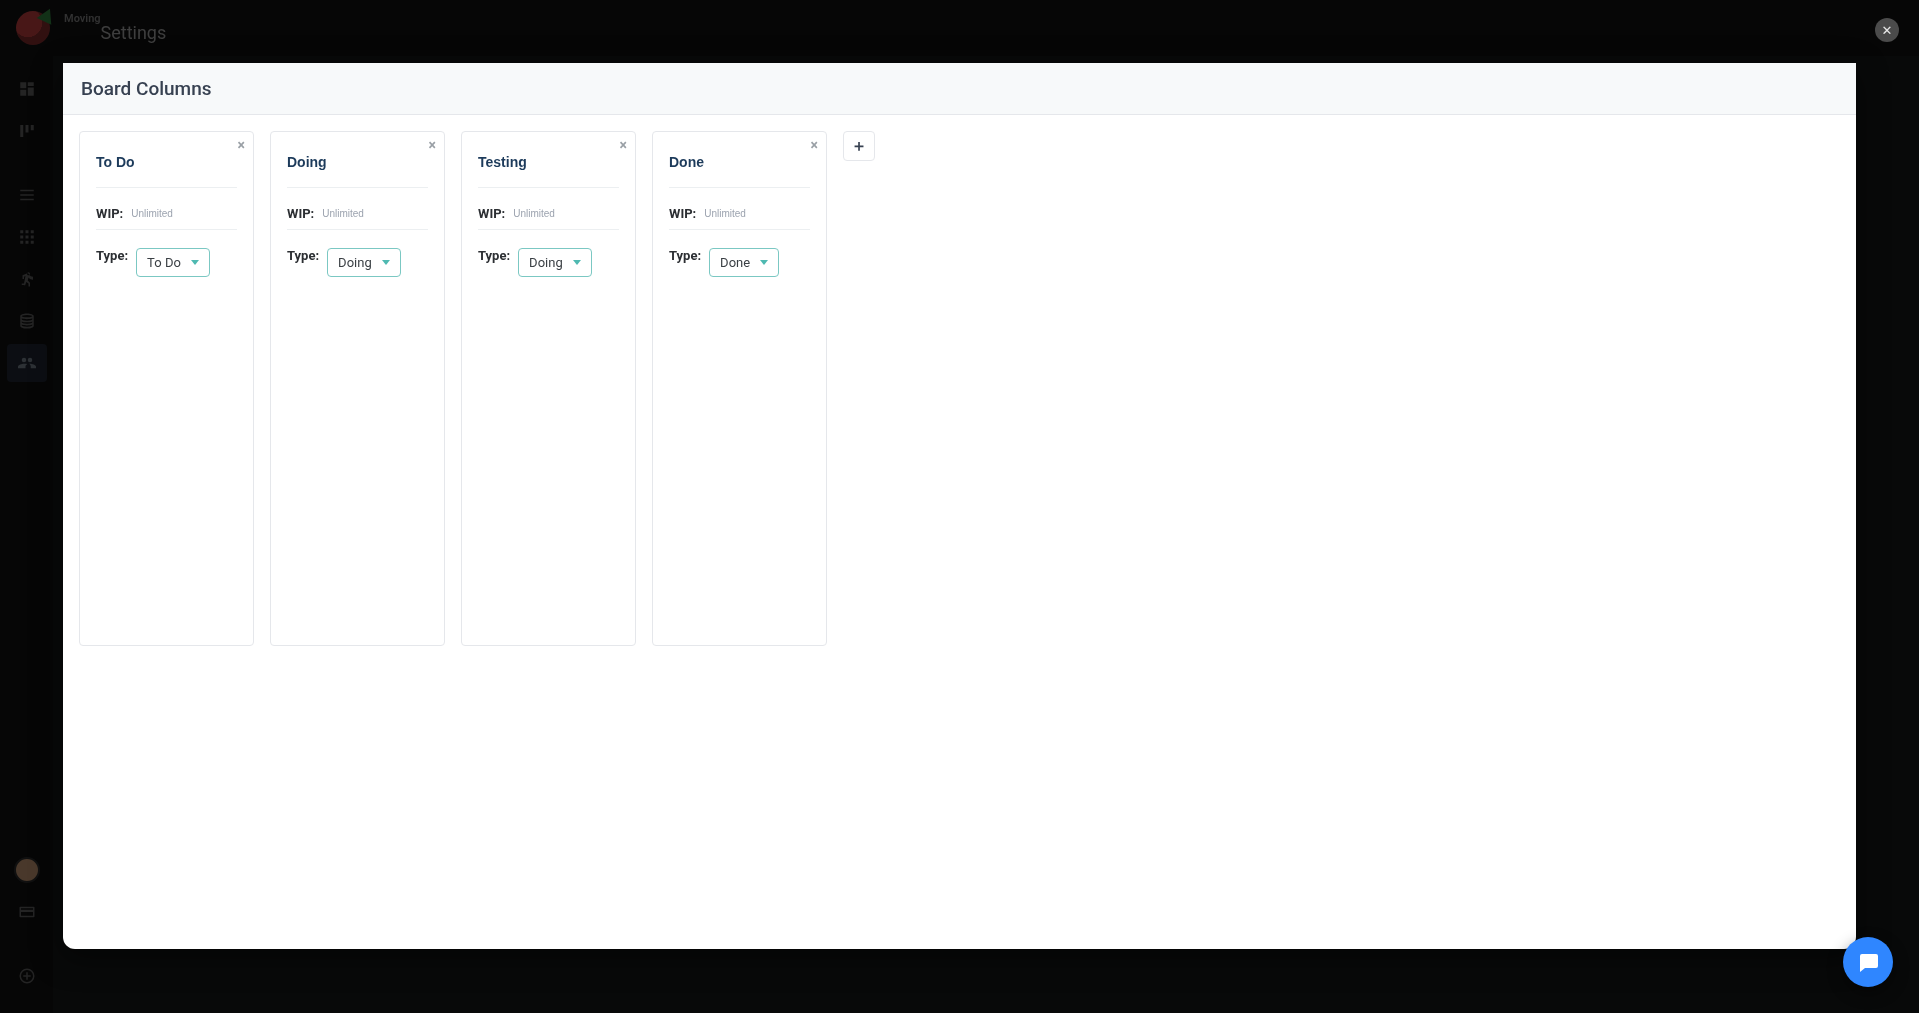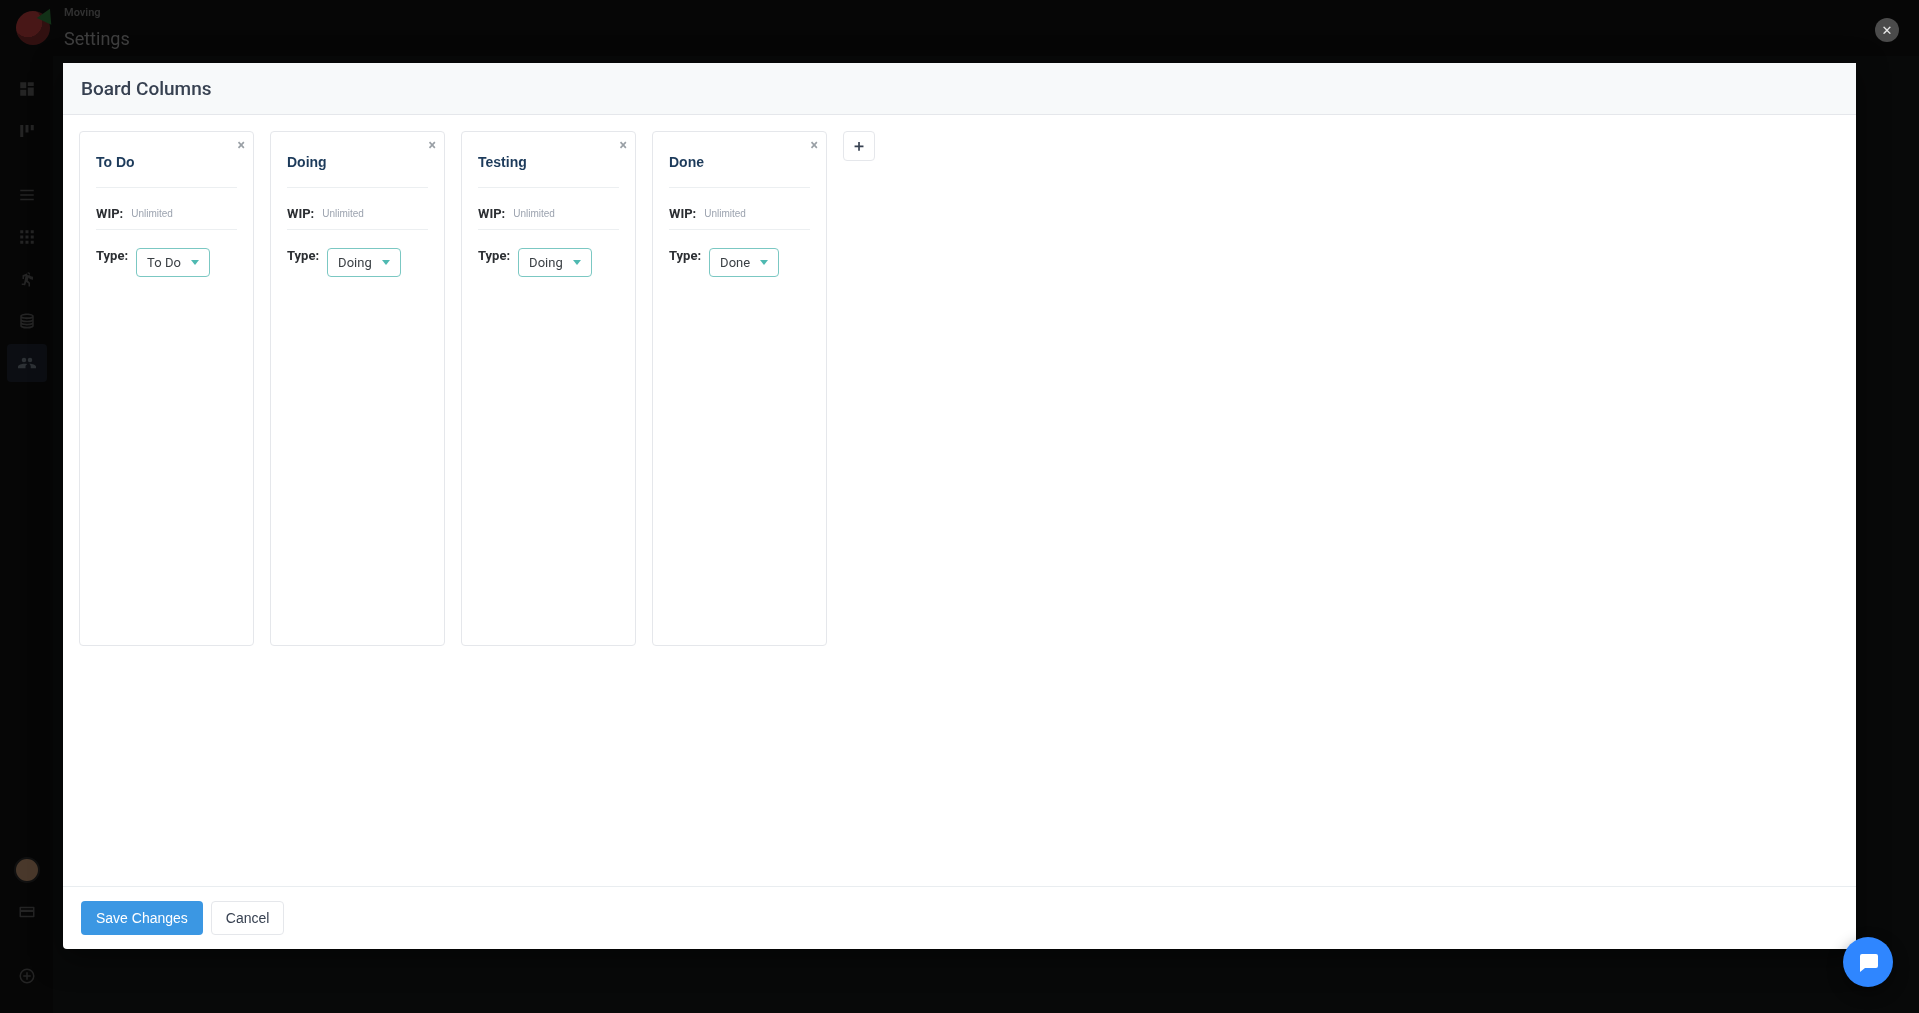--- a/index.html
+++ b/index.html
@@ -12,21 +12,21 @@
   .logo {
     width: 34px; height: 34px; border-radius: 50%;
     background: radial-gradient(circle at 35% 35%, #b33b3b 0 45%, #7a2a2a 46% 100%);
     position: relative; margin-right: 14px;
   }
   .logo::after {
     content: ""; position: absolute; right: -5px; top: -3px; width: 0; height: 0;
     border-left: 8px solid transparent; border-right: 8px solid transparent; border-bottom: 14px solid #2f7a3b;
     transform: rotate(25deg);
   }
-  .breadcrumb-wrap { display: flex; flex-direction: column; line-height: 1.1; }
+  .breadcrumb-wrap { display: flex; flex-direction: row; line-height: 1.1; }
   .breadcrumb-top { font-size: 11px; color: #7a7a7a; font-weight: 600; }
   .breadcrumb-title { font-size: 18px; color: #9c9c9c; font-weight: 400; margin-top: 10px; }
 
   .body-row { flex: 1; display: flex; min-height: 0; }
   .sidebar { width: 53px; background: #0f0f10; display: flex; flex-direction: column; align-items: center; padding-top: 14px; gap: 4px; }
   .side-group-gap { height: 18px; }
   .side-ico { width: 40px; height: 38px; display: flex; align-items: center; justify-content: center; border-radius: 4px; cursor: pointer; }
   .side-ico svg { width: 18px; height: 18px; fill: #5a5a5a; }
   .side-ico.active { background: #1e2530; }
   .side-ico.active svg { fill: #717b86; }
@@ -41,21 +41,21 @@
   
   .dialog-close {
     position: absolute; top: 18px; right: 20px; width: 24px; height: 24px; border-radius: 50%;
     background: #4b4b4b; color: #e8e8e8; display: flex; align-items: center; justify-content: center;
     font-size: 13px; cursor: pointer;
   }
 
   
   .dialog {
     position: absolute; top: 63px; left: 63px; right: 63px; bottom: 64px;
-    background: #ffffff; border-radius: 4px; display: flex; flex-direction: column;
+    background: #ffffff; border-radius: 12px; display: flex; flex-direction: column;
     box-shadow: 0 8px 30px rgba(0,0,0,0.5);
   }
   .dialog-header {
     padding: 14px 18px; border-bottom: 1px solid #e5e7eb; background: #f7f9fa;
   }
   .dialog-title { font-size: 19px; font-weight: 500; color: #374151; }
 
   .dialog-body { flex: 1; padding: 16px; display: flex; gap: 16px; align-items: flex-start; overflow: auto; }
 
   .col-card {
@@ -263,23 +263,19 @@
           <span class="chev"></span>
         </div>
       </div>
     </div>
 
     <div class="add-col-btn">
       <span>＋</span>
     </div>
   </div>
 
-  <div class="dialog-footer">
-    <button class="btn btn-primary">Save Changes</button>
-    <button class="btn btn-secondary">Cancel</button>
-  </div>
 </div>
 
 <div class="chat-fab">
   <svg viewBox="0 0 24 24">
       <path d="M4 4h16a2 2 0 012 2v10a2 2 0 01-2 2H9l-5 4V6a2 2 0 012-2z"></path>
     </svg>
 </div>
 
 </body></html>

